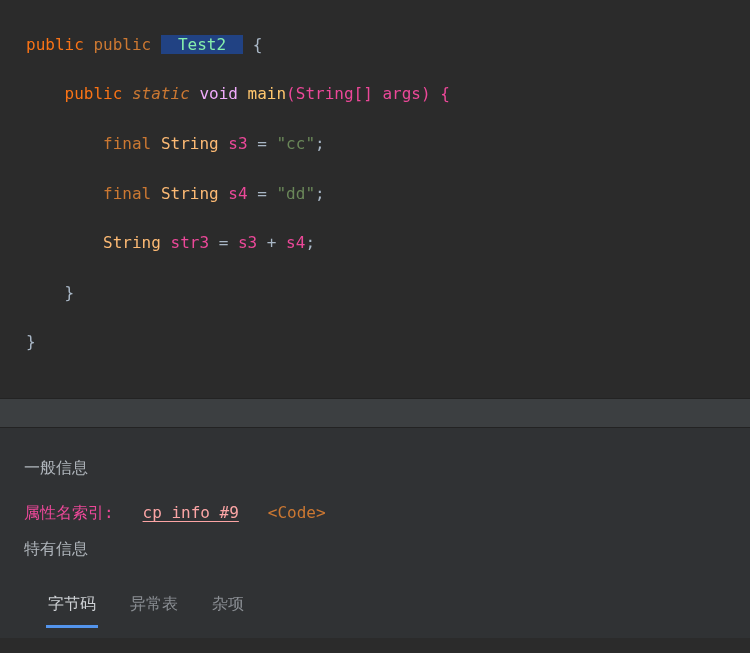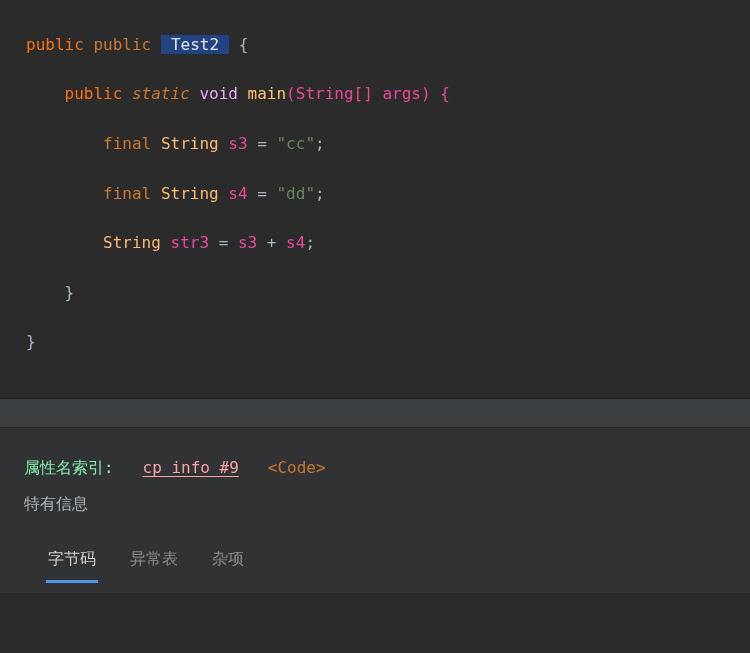--- a/index.html
+++ b/index.html
@@ -24,21 +24,21 @@
   }
   .kw-public { color: #f97316; }
   .kw-class  { color: #CC7832; }
   .kw-static { color: #CC7832; font-style: italic; }
   .kw-void   { color: #f0abfc; text-align: center; }
   .kw-final  { color: #CC7832; }
   .ident     { color: #ec4899; }
   .method    { color: #FFC66D; }
   .string    { color: #6A8759; }
   .type      { color: #fdba74; }
-  .hlvar     { background:#214283; color:#e5e5e5; padding:0 10px; }
+  .hlvar     { background:#214283; color:#86efac; padding:0 17px; }
   .code-line { display:block; }
 
   .sep-bar {
     height: 30px;
     background: #3C3F41;
     border-top:1px solid #232323;
     border-bottom:1px solid #232323;
   }
 
   .info-panel {
@@ -47,21 +47,21 @@
     font-size: 16px;
   }
   .section-title {
     color: #B0B6BC;
     font-size: 16px;
     margin-bottom: 24px;
   }
   .kv-row {
     margin-bottom: 10px;
   }
-  .kv-label { color: #86efac; }
+  .kv-label { color: #ec4899; }
   .cp-link { color:#fca5a5; text-decoration: underline; text-underline-offset:3px;}
   .code-tag { color:#CC7832; }
   .attr-val { color:#CC7832; margin-left: 18px;}
 
   .tabs {
     margin-top: 28px;
     display:flex;
     gap: 30px;
     padding-left: 22px;
   }
@@ -83,20 +83,21 @@
 <span class="code-line"><span class="gutter-gap"></span>        <span class="kw-final">final</span> <span class="type">String</span> <span class="ident">s3</span><span> = </span><span class="string">"cc"</span><span>;</span></span>
 <span class="code-line"><span class="gutter-gap"></span>        <span class="kw-final">final</span> <span class="type">String</span> <span class="ident">s4</span><span> = </span><span class="string">"dd"</span><span>;</span></span>
 <span class="code-line"><span class="gutter-gap"></span>        <span class="type">String</span> <span class="ident">str3</span><span> = </span><span class="ident">s3</span><span> + </span><span class="ident">s4</span><span>;</span></span>
 <span class="code-line"><span class="gutter-gap"></span>    <span>}</span></span>
 <span class="code-line"><span class="gutter-gap"></span><span>}</span></span>
 </div>
 
 <div class="sep-bar"></div>
 
 <div class="info-panel">
+  <div class="section-title">一般信息</div>
 
   <div class="kv-row">
     <span class="kv-label">属性名索引:</span>&nbsp;&nbsp;
     <span class="cp-link">cp_info #9</span>&nbsp;&nbsp;
     <span class="code-tag">&lt;Code&gt;</span>
   </div>
 
   <div class="section-title" style="margin-top:15px;">特有信息</div>
 
   <div class="tabs">

